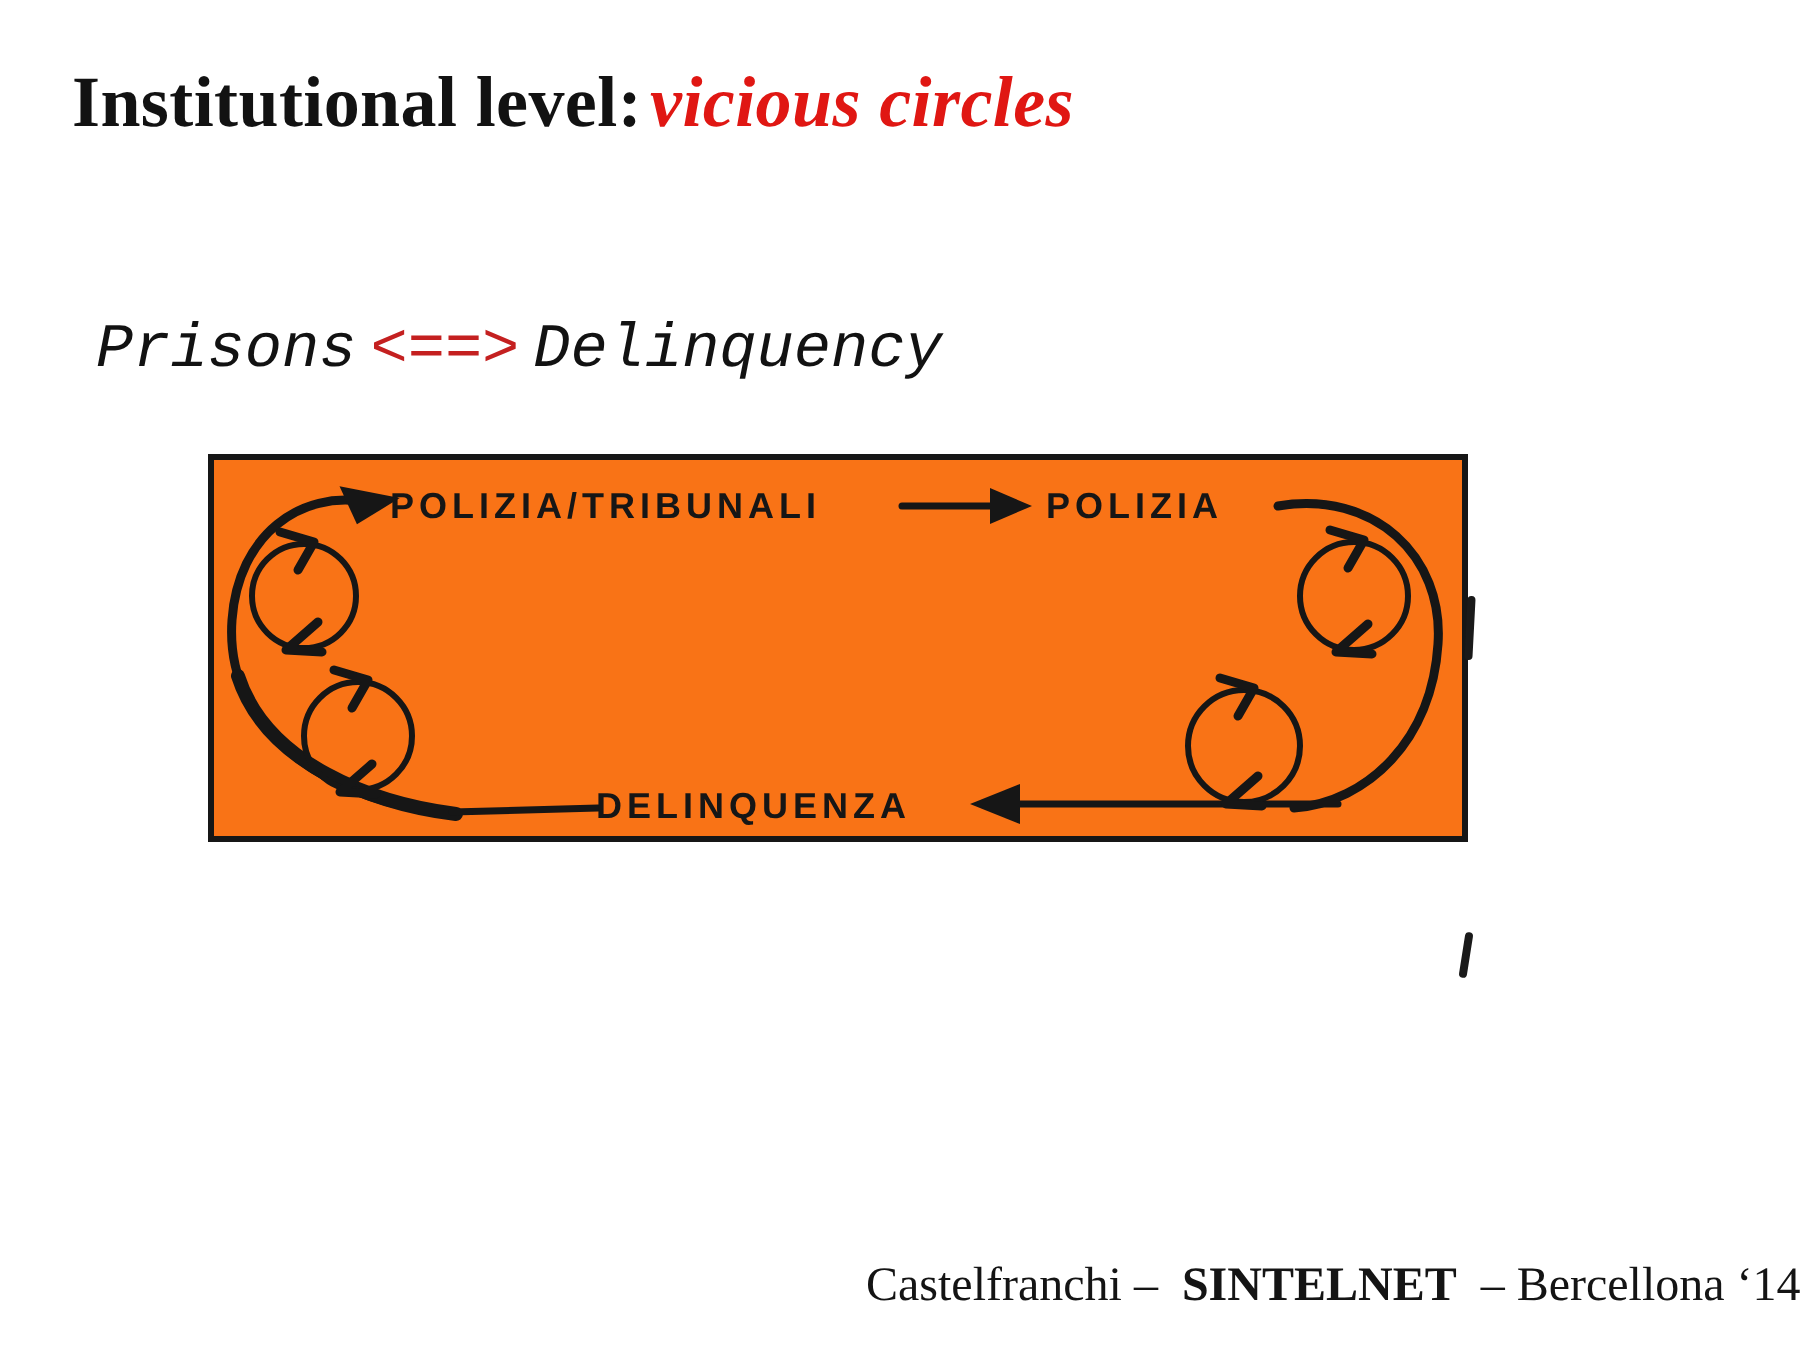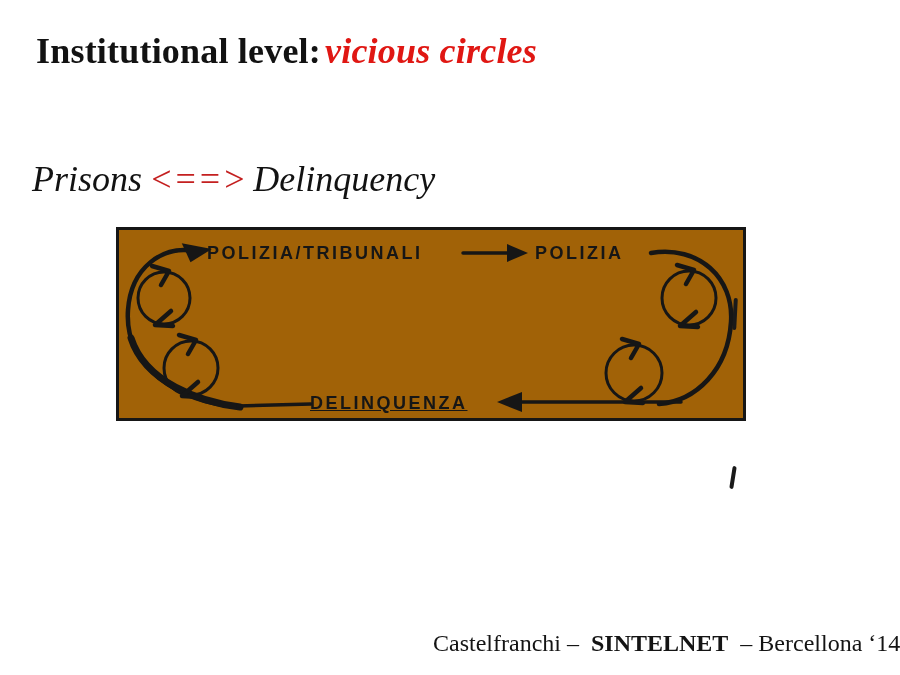--- a/index.html
+++ b/index.html
@@ -14,47 +14,47 @@
   }
   
   .title {
     position: absolute; left: 36px; top: 30px;
     font-size: 36px; font-weight: bold; letter-spacing: 0.2px;
     white-space: nowrap;
   }
   .title .emph { color: #e01713; font-style: italic; margin-left: 4px; }
   
   .subtitle {
-    position: absolute; left: 32px; top: 158px;
-    font-size: 36px; font-style: italic; white-space: nowrap;
+    position: absolute; left: 48px; top: 158px;
+    font-size: 31px; font-style: italic; white-space: nowrap; font-family: Liberation Mono, monospace;
   }
   .subtitle .rel { color: #c42020; margin: 0 7px; font-style: italic; }
   
   .diagram {
-    position: absolute; left: 116px; top: 227px;
+    position: absolute; left: 104px; top: 227px;
     width: 630px; height: 194px;
     border: 3px solid #161616;
-    background: #a16207;
+    background: #f97316;
     padding-left: 17px;
   }
   .diagram svg { position: absolute; left: 0; top: 0; }
   .node-label {
     position: absolute;
     font-family: "Liberation Sans", sans-serif;
     font-weight: bold;
     font-size: 18px;
     letter-spacing: 2.5px;
     color: #161616;
     white-space: nowrap;
     line-height: 20px;
     z-index: 2;
   }
   .label-polizia { left: 88px;  top: 13px; }
   .label-carceri { left: 416px; top: 13px; }
-  .label-delinquenza { left: 191px; top: 163px; text-decoration: underline; }
+  .label-delinquenza { left: 191px; top: 163px; }
   
   .stray-1 {
     position: absolute; left: 733px; top: 298px;
     width: 4px; height: 32px; background: #1a1a1a;
     transform: rotate(3deg); border-radius: 2px;
   }
   .stray-2 {
     position: absolute; left: 731px; top: 466px;
     width: 4px; height: 23px; background: #1a1a1a;
     transform: rotate(9deg); border-radius: 2px;

